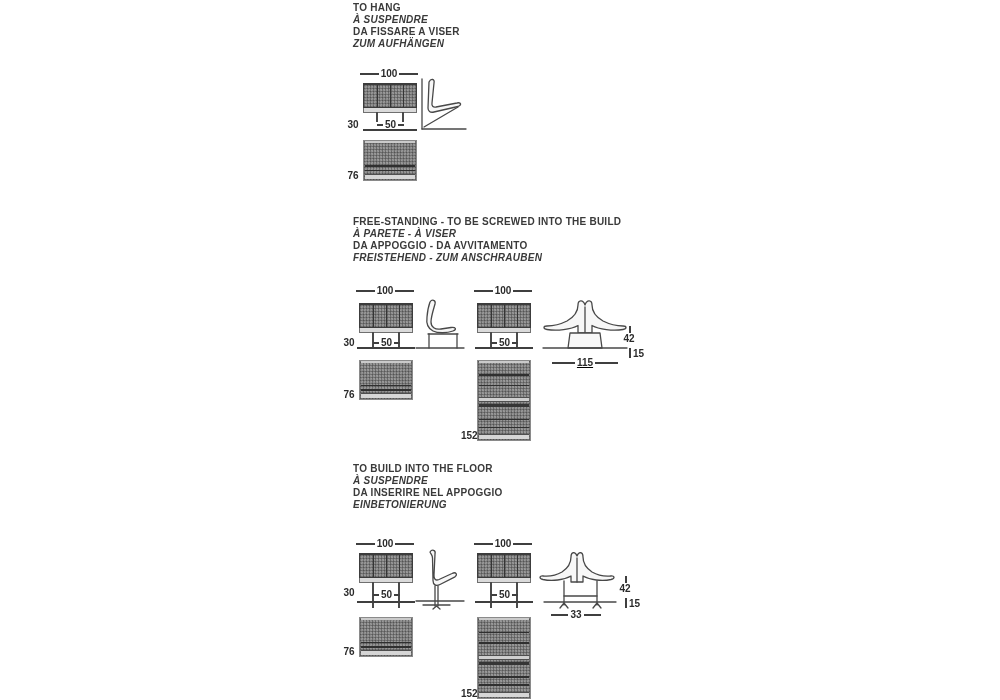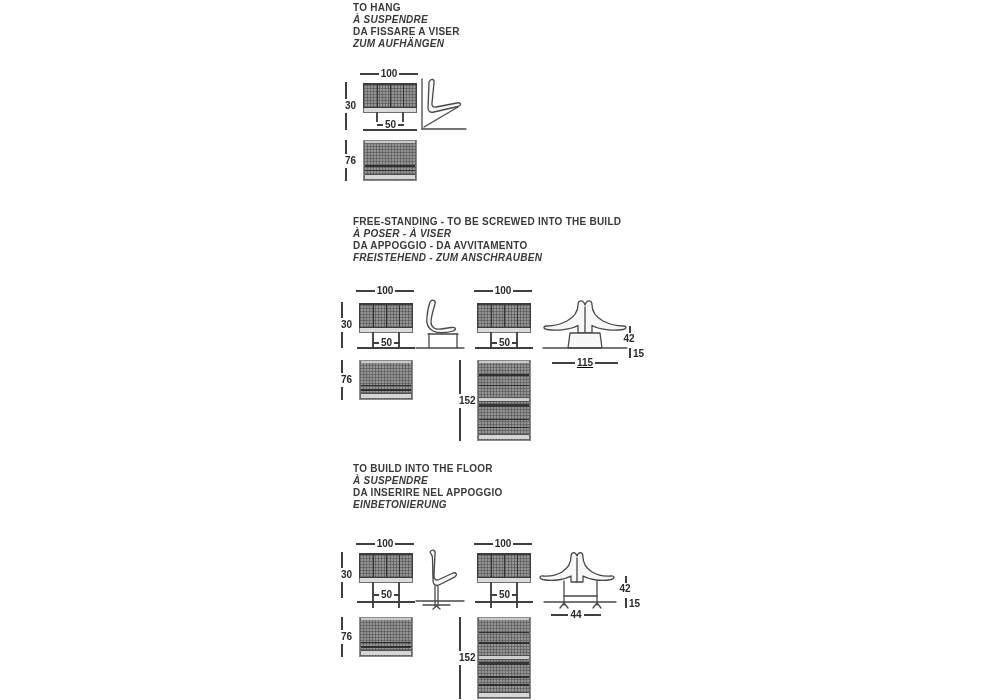--- a/index.html
+++ b/index.html
@@ -13,21 +13,21 @@
   }
   
   .titles{position:absolute;display:flex;flex-direction:column;
     font-size:10px;font-weight:700;letter-spacing:.25px;color:var(--ink);
     line-height:11.9px;white-space:nowrap;}
   .titles .it{font-style:italic;}
   
   .dimh{position:absolute;display:flex;align-items:center;gap:2px;height:12px;}
   .dimh .ln{flex:1;height:1.5px;background:var(--line);}
   .lab{font-size:10px;font-weight:700;color:#2b2b2b;line-height:1;white-space:nowrap;}
-  .dimv{position:absolute;display:flex;flex-direction:column;align-items:flex-start;gap:2px;width:16px;}
+  .dimv{position:absolute;display:flex;flex-direction:row;align-items:flex-end;gap:2px;width:16px;}
   .dimv .vln{width:1.5px;flex:1;background:var(--line);}
   .hline{position:absolute;height:1.5px;background:var(--line);}
   .vtick{position:absolute;width:1.5px;background:var(--line);}
   .lab-abs{position:absolute;font-size:10px;font-weight:700;color:#2b2b2b;line-height:1;}
   
   .mesh{
     background-color:#8d8d8d;
     background-image:
       repeating-linear-gradient(90deg, rgba(25,25,25,.30) 0 1px, transparent 1px 3px),
       repeating-linear-gradient(0deg, rgba(25,25,25,.28) 0 1px, transparent 1px 3px),
@@ -105,21 +105,21 @@
   <div class="bt-rail"></div>
 </div>
 <div class="dimv" style="left:345px;top:140px;height:41px;">
   <div class="vln"></div>
   <span class="lab">76</span>
   <div class="vln"></div>
 </div>
 
 <div class="titles" style="left:353px;top:216px;">
   <span>FREE-STANDING - TO BE SCREWED INTO THE BUILD</span>
-  <span class="it">À POSER - À VISER</span>
+  <span class="it">À PARETE - À VISER</span>
   <span>DA APPOGGIO - DA AVVITAMENTO</span>
   <span class="it">FREISTEHEND - ZUM ANSCHRAUBEN</span>
 </div>
 
 <div class="dimh" style="left:356px;top:285px;width:58px;">
   <div class="ln"></div>
   <span class="lab">100</span>
   <div class="ln"></div>
 </div>
 <div class="dimv" style="left:341px;top:302px;height:46px;">
@@ -292,21 +292,21 @@
   <path class="st" d="M22,60 L26,55 L30,60"></path>
   <path class="st" d="M55,60 L59,55 L63,60"></path>
   <line class="st" x1="6" y1="54" x2="78" y2="54"></line>
 </svg>
 <div class="vtick" style="left:625px;top:576px;height:7px;"></div>
 <span class="lab-abs" style="left:617px;top:584px;width:16px;text-align:center;">42</span>
 <div class="vtick" style="left:625px;top:598px;height:10px;"></div>
 <span class="lab-abs" style="left:629px;top:599px;">15</span>
 <div class="dimh" style="left:551px;top:609px;width:50px;">
   <div class="ln"></div>
-  <span class="lab">44</span>
+  <span class="lab">33</span>
   <div class="ln"></div>
 </div>
 
 <div class="bench-top mesh" style="left:359px;top:617px;height:40px;">
   <div class="bt-strip" style="top:0;height:2px;"></div>
   <div class="bt-line" style="top:62%;"></div>
   <div class="bt-line" style="top:74%;"></div>
   <div class="bt-rail"></div>
 </div>
 <div class="dimv" style="left:341px;top:617px;height:40px;">

